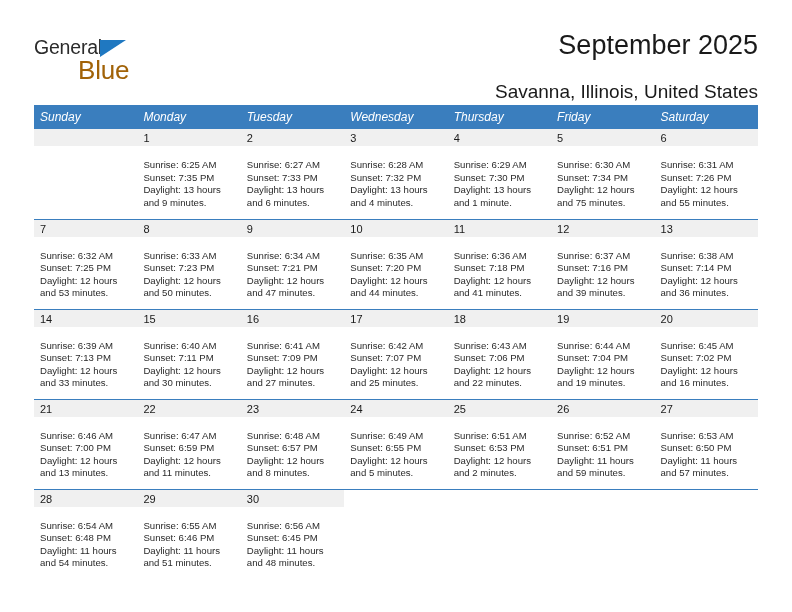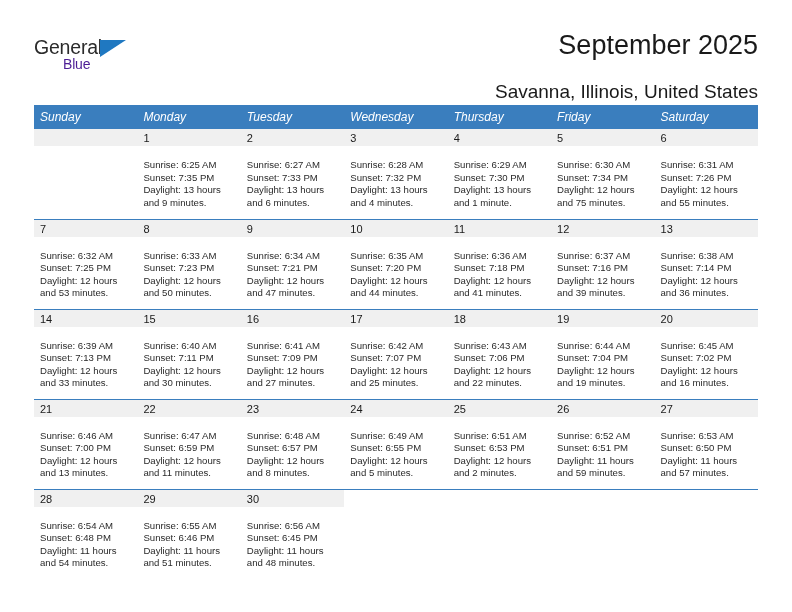--- a/index.html
+++ b/index.html
@@ -51,25 +51,25 @@
     position: absolute;
     left: 66px;
     top: 2px;
     width: 0;
     height: 0;
     border-left: 26px solid #1f78c1;
     border-bottom: 17px solid transparent;
   }
   .brand-blue {
     position: absolute;
-    left: 29px;
+    left: 44px;
     top: 19px;
-    font-size: 14px;
+    font-size: 26px;
     letter-spacing: -0.2px;
-    color: #4c1d95;
+    color: #a16207;
     line-height: 1;
   }
 
   .title-wrap {
     position: absolute;
     right: 0;
     top: 0;
     text-align: right;
   }
   .cal-title {

